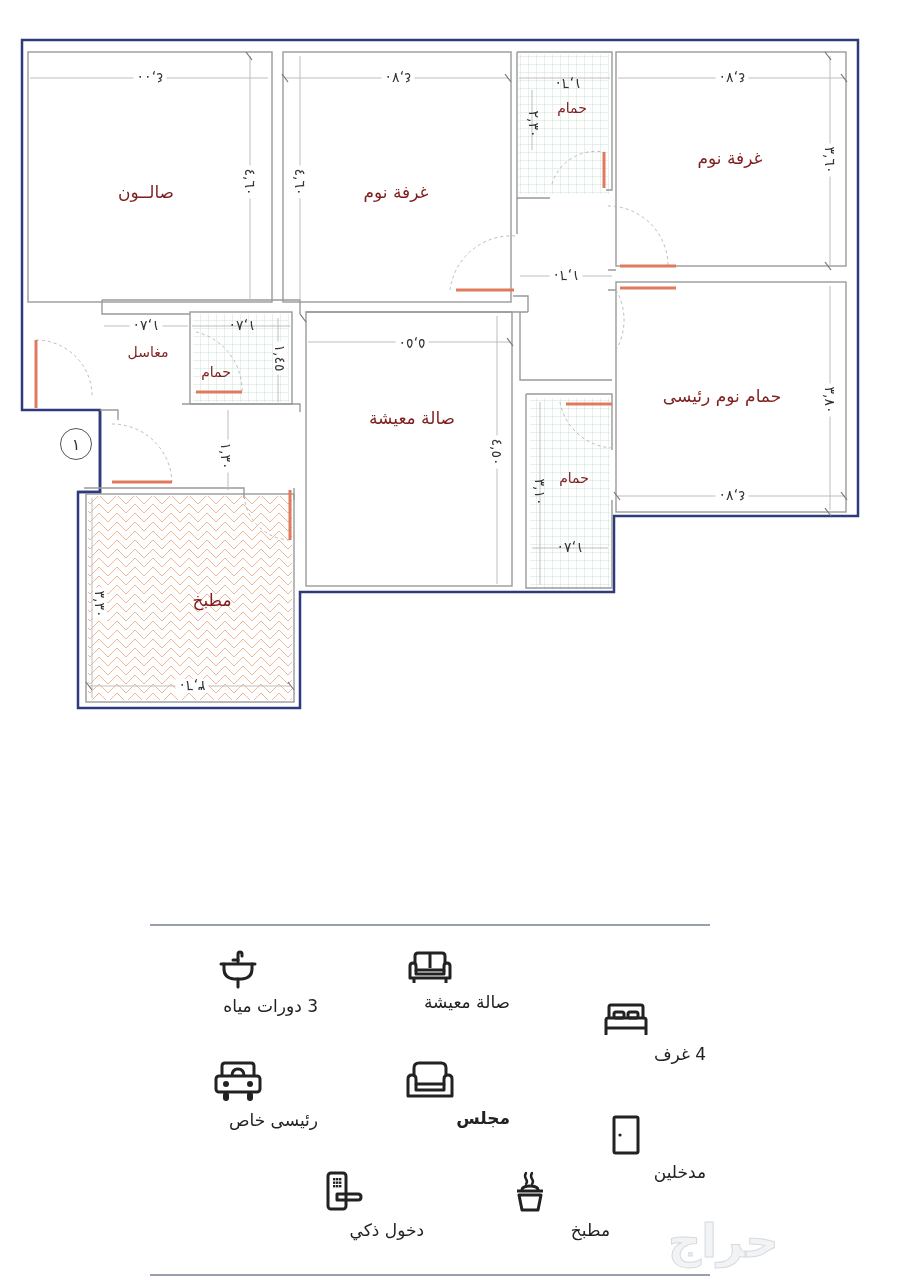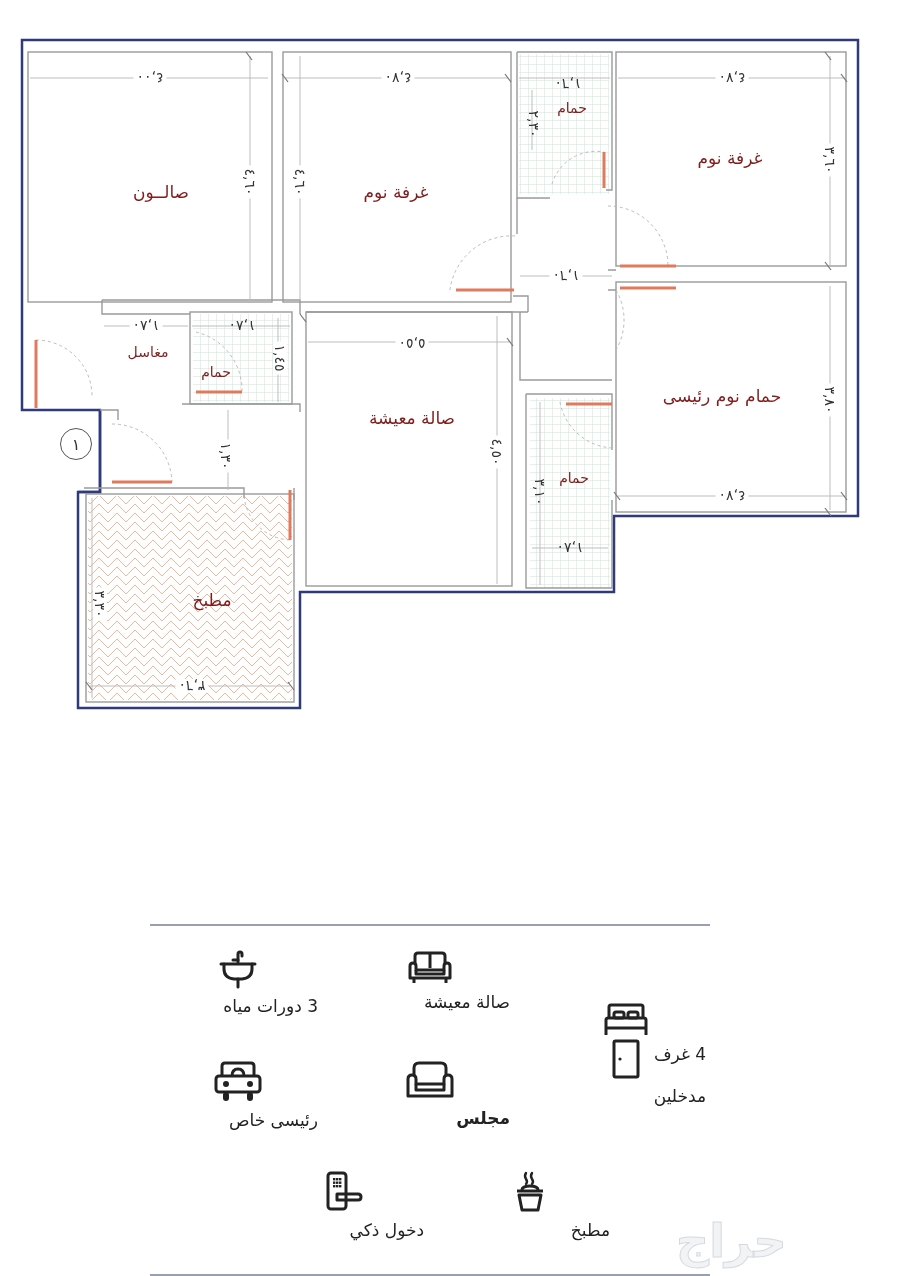--- a/index.html
+++ b/index.html
@@ -8,21 +8,21 @@
   .lbl{position:absolute;font-size:17px;color:#7f1d1d;white-space:nowrap;transform:translate(-50%,-50%);direction:rtl;}
   .lbl.sm{font-size:14px;}
   .dim{position:absolute;font-size:14px;color:#333;white-space:nowrap;transform:translate(-50%,-50%) rotate(180deg);background:#fff;padding:0 3px;line-height:14px;}
   .dim.trans{background:transparent;}
   .dim.v{transform:translate(-50%,-50%) rotate(90deg);}
   .circle{position:absolute;left:60px;top:428px;width:32px;height:32px;border:1.5px solid #555;border-radius:50%;display:flex;align-items:center;justify-content:center;font-size:16px;color:#333;box-sizing:border-box;}
   .divider{position:absolute;height:1.5px;background:#9a9fb0;}
   .amen{position:absolute;width:160px;transform:translateX(-50%);}
   .amen svg{display:block;margin:0 auto 6px auto;}
   .amen .t{font-size:17px;color:#222;direction:rtl;}
-  .watermark{position:absolute;left:668px;top:1214px;font-size:46px;color:#f1f3f5;font-weight:bold;letter-spacing:2px;-webkit-text-stroke:1px #d6dadf;direction:rtl;margin-left:8px;}
+  .watermark{position:absolute;left:668px;top:1214px;font-size:46px;color:#f1f3f5;font-weight:bold;letter-spacing:2px;-webkit-text-stroke:1px #d6dadf;direction:rtl;}
 </style>
 </head>
 <body>
 
 <svg id="plan" viewBox="0 0 900 720" xmlns="http://www.w3.org/2000/svg">
   <defs>
     <pattern id="tile" width="8" height="8" patternUnits="userSpaceOnUse">
       <rect width="8" height="8" fill="#ffffff"></rect>
       <path d="M0 0H8M0 0V8" stroke="#bfe0cf" stroke-width="0.8"></path>
     </pattern>
@@ -128,21 +128,21 @@
       <path d="M825 508 L831 516"></path>
     <path d="M614 492 L620 500"></path>
       <path d="M841 492 L847 500"></path>
     <path d="M86 682 L92 690"></path>
       <path d="M288 682 L294 690"></path>
     <path d="M300 314 L306 322"></path>
       <path d="M507 338 L513 346"></path>
   </g>
 </svg>
 
-<div class="lbl" style="left:161px;top:192px;">صالــون</div>
+<div class="lbl" style="left:146px;top:192px;">صالــون</div>
 <div class="lbl" style="left:396px;top:192px;">غرفة نوم</div>
 <div class="lbl sm" style="left:572px;top:108px;">حمام</div>
 <div class="lbl" style="left:730px;top:158px;">غرفة نوم</div>
 <div class="lbl sm" style="left:148px;top:352px;">مغاسل</div>
 <div class="lbl sm" style="left:216px;top:372px;">حمام</div>
 <div class="lbl" style="left:412px;top:418px;">صالة معيشة</div>
 <div class="lbl" style="left:722px;top:396px;">حمام نوم رئيسى</div>
 <div class="lbl sm" style="left:574px;top:478px;">حمام</div>
 <div class="lbl" style="left:212px;top:600px;">مطبخ</div>
 <div class="circle">١</div>
@@ -199,21 +199,21 @@
       <path d="M20 12 V4 Q20 2 22 2 Q24 2 24 4 V6"></path>
         <path d="M15 10 H20"></path>
       <path d="M3 14 H37"></path>
         <path d="M6 14 V19 Q6 28 16 29 H24 Q34 28 34 19 V14"></path>
       <path d="M20 29 V37"></path>
     </g>
   </svg>
   <div class="t">3 دورات مياه</div>
 </div>
 
-<div class="amen" style="left:626px;top:1038px;">
+<div class="amen" style="left:626px;top:1114px;">
   <svg width="30" height="42" viewBox="0 0 30 42">
     <rect x="3" y="3" width="24" height="36" rx="1.5" fill="none" stroke="#222" stroke-width="3"></rect>
     <circle cx="9" cy="21" r="1.6" fill="#222"></circle>
   </svg>
   <div class="t">مدخلين</div>
 </div>
 <div class="amen" style="left:430px;top:1060px;font-weight:bold;">
   <svg width="50" height="42" viewBox="0 0 50 42">
     <g fill="none" stroke="#222" stroke-width="3" stroke-linejoin="round">
       <path d="M9 16 V8 Q9 3 14 3 H36 Q41 3 41 8 V16"></path>

